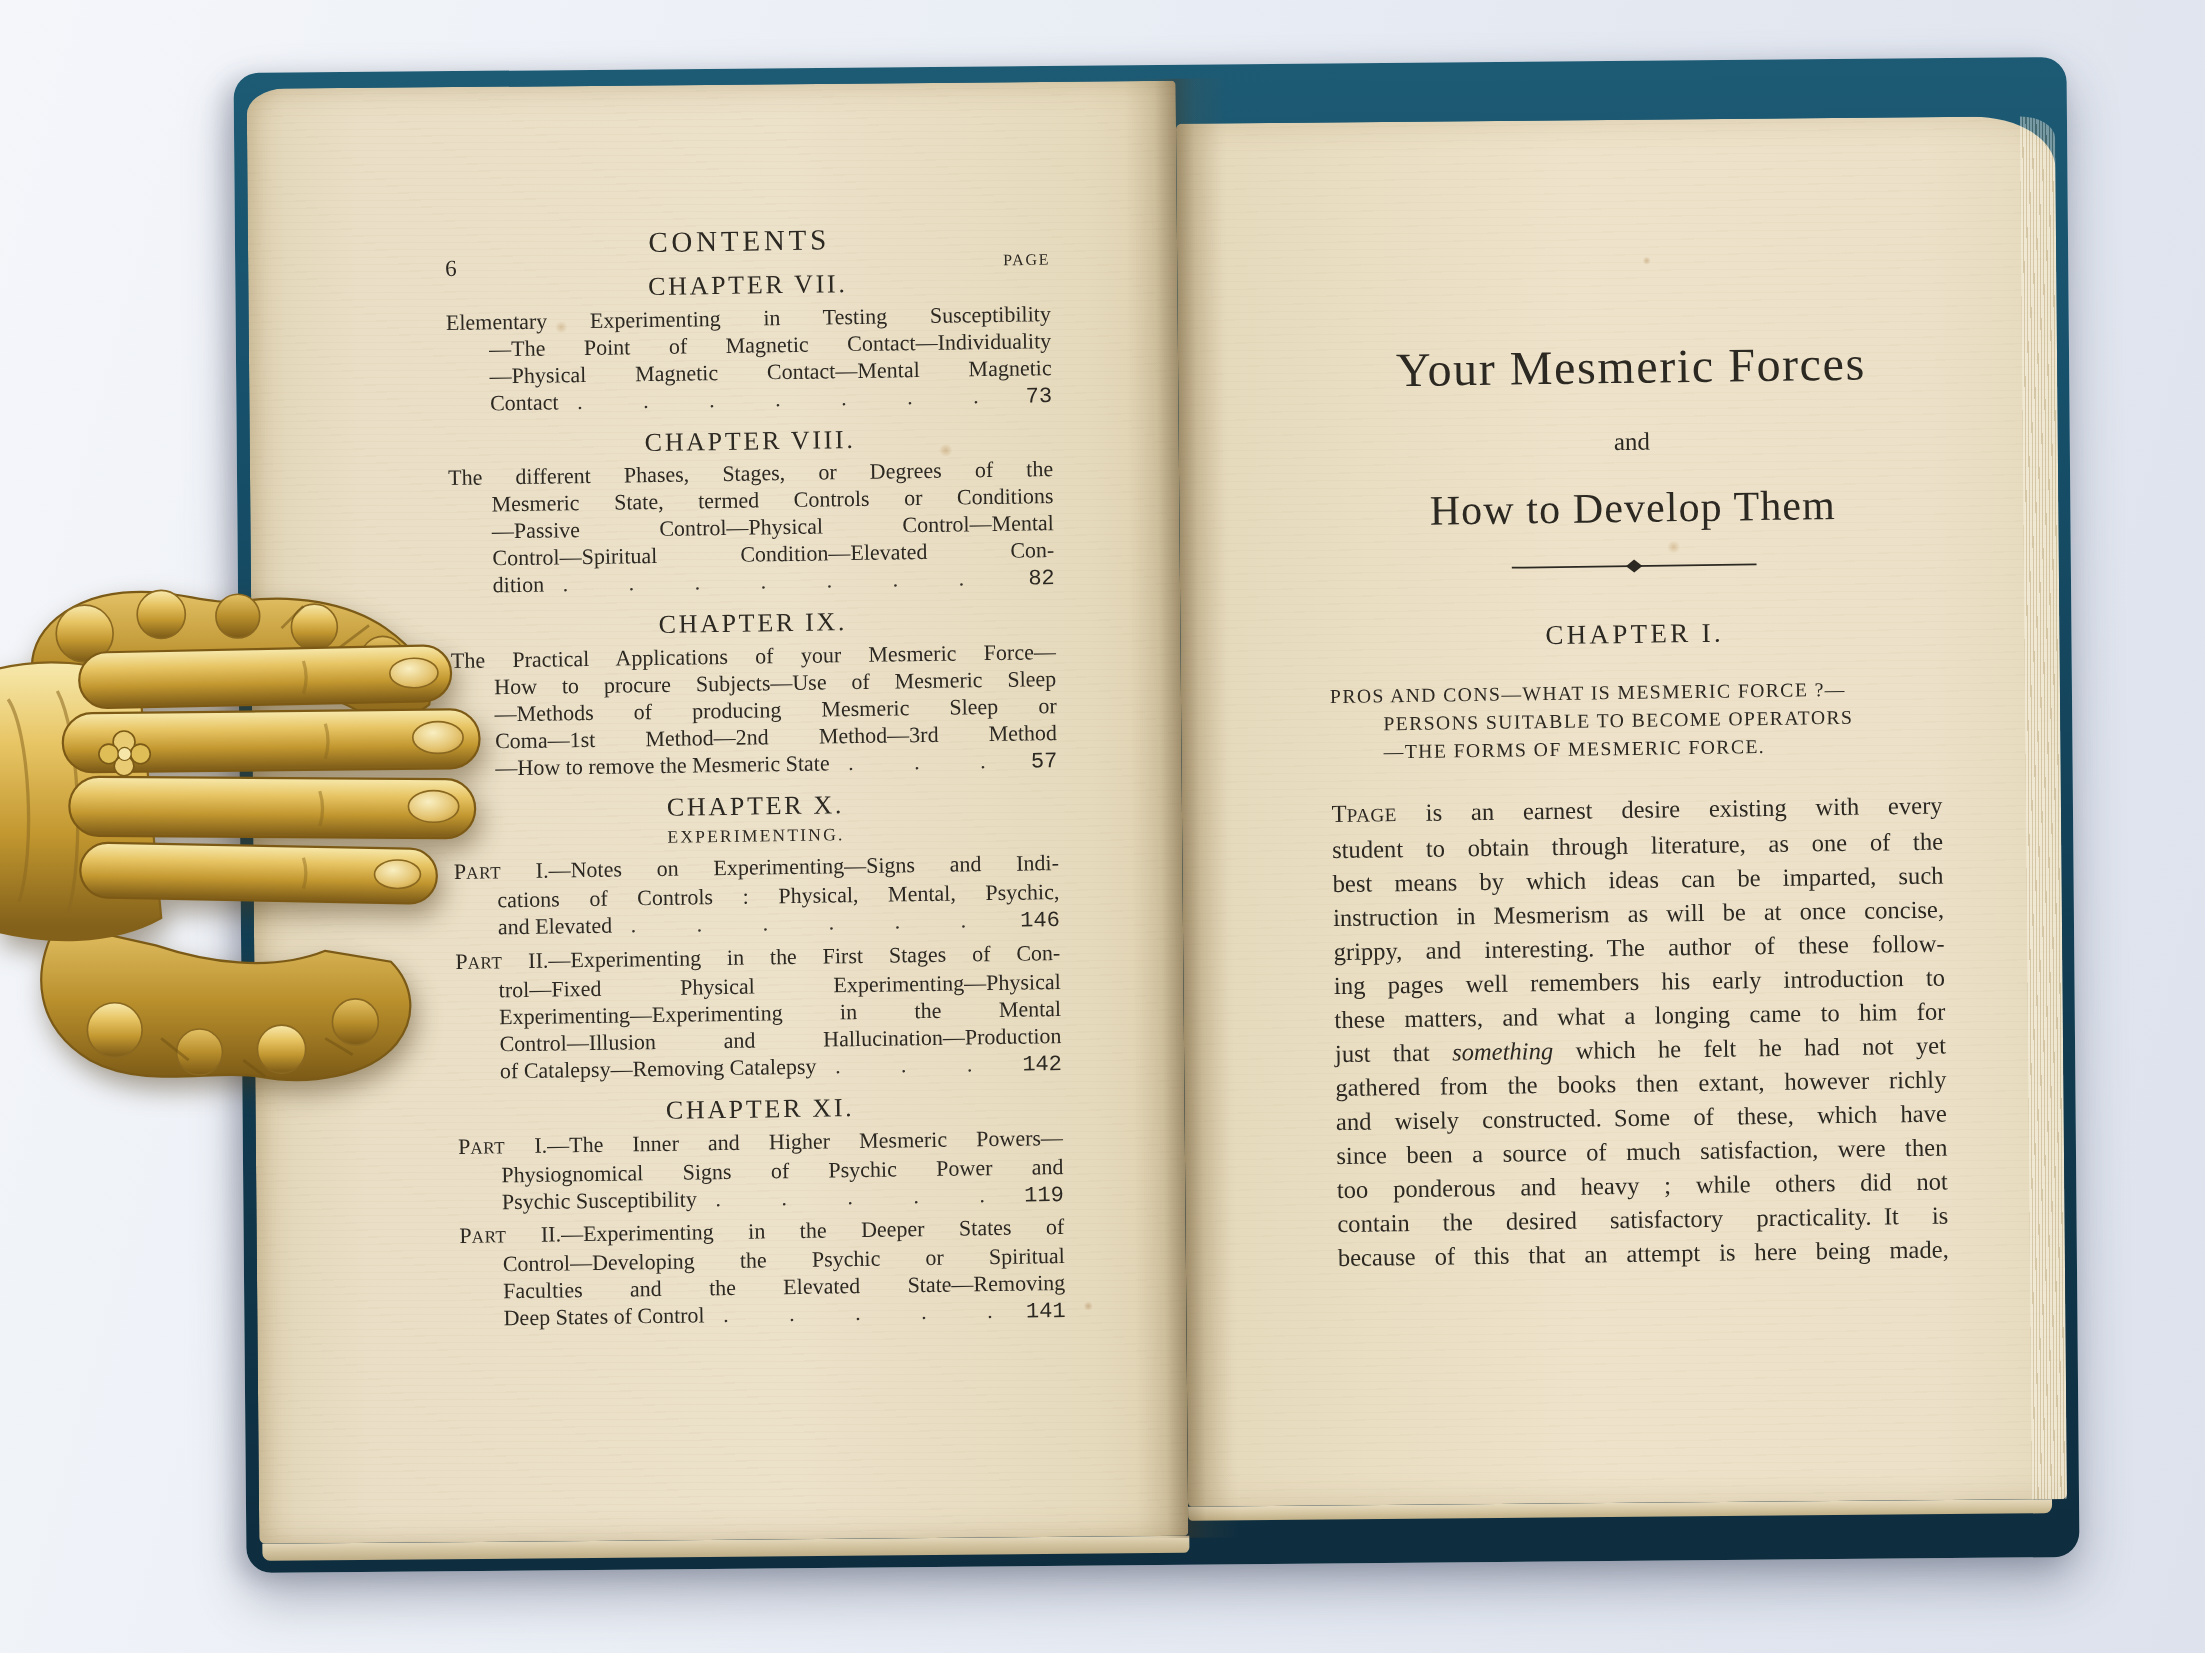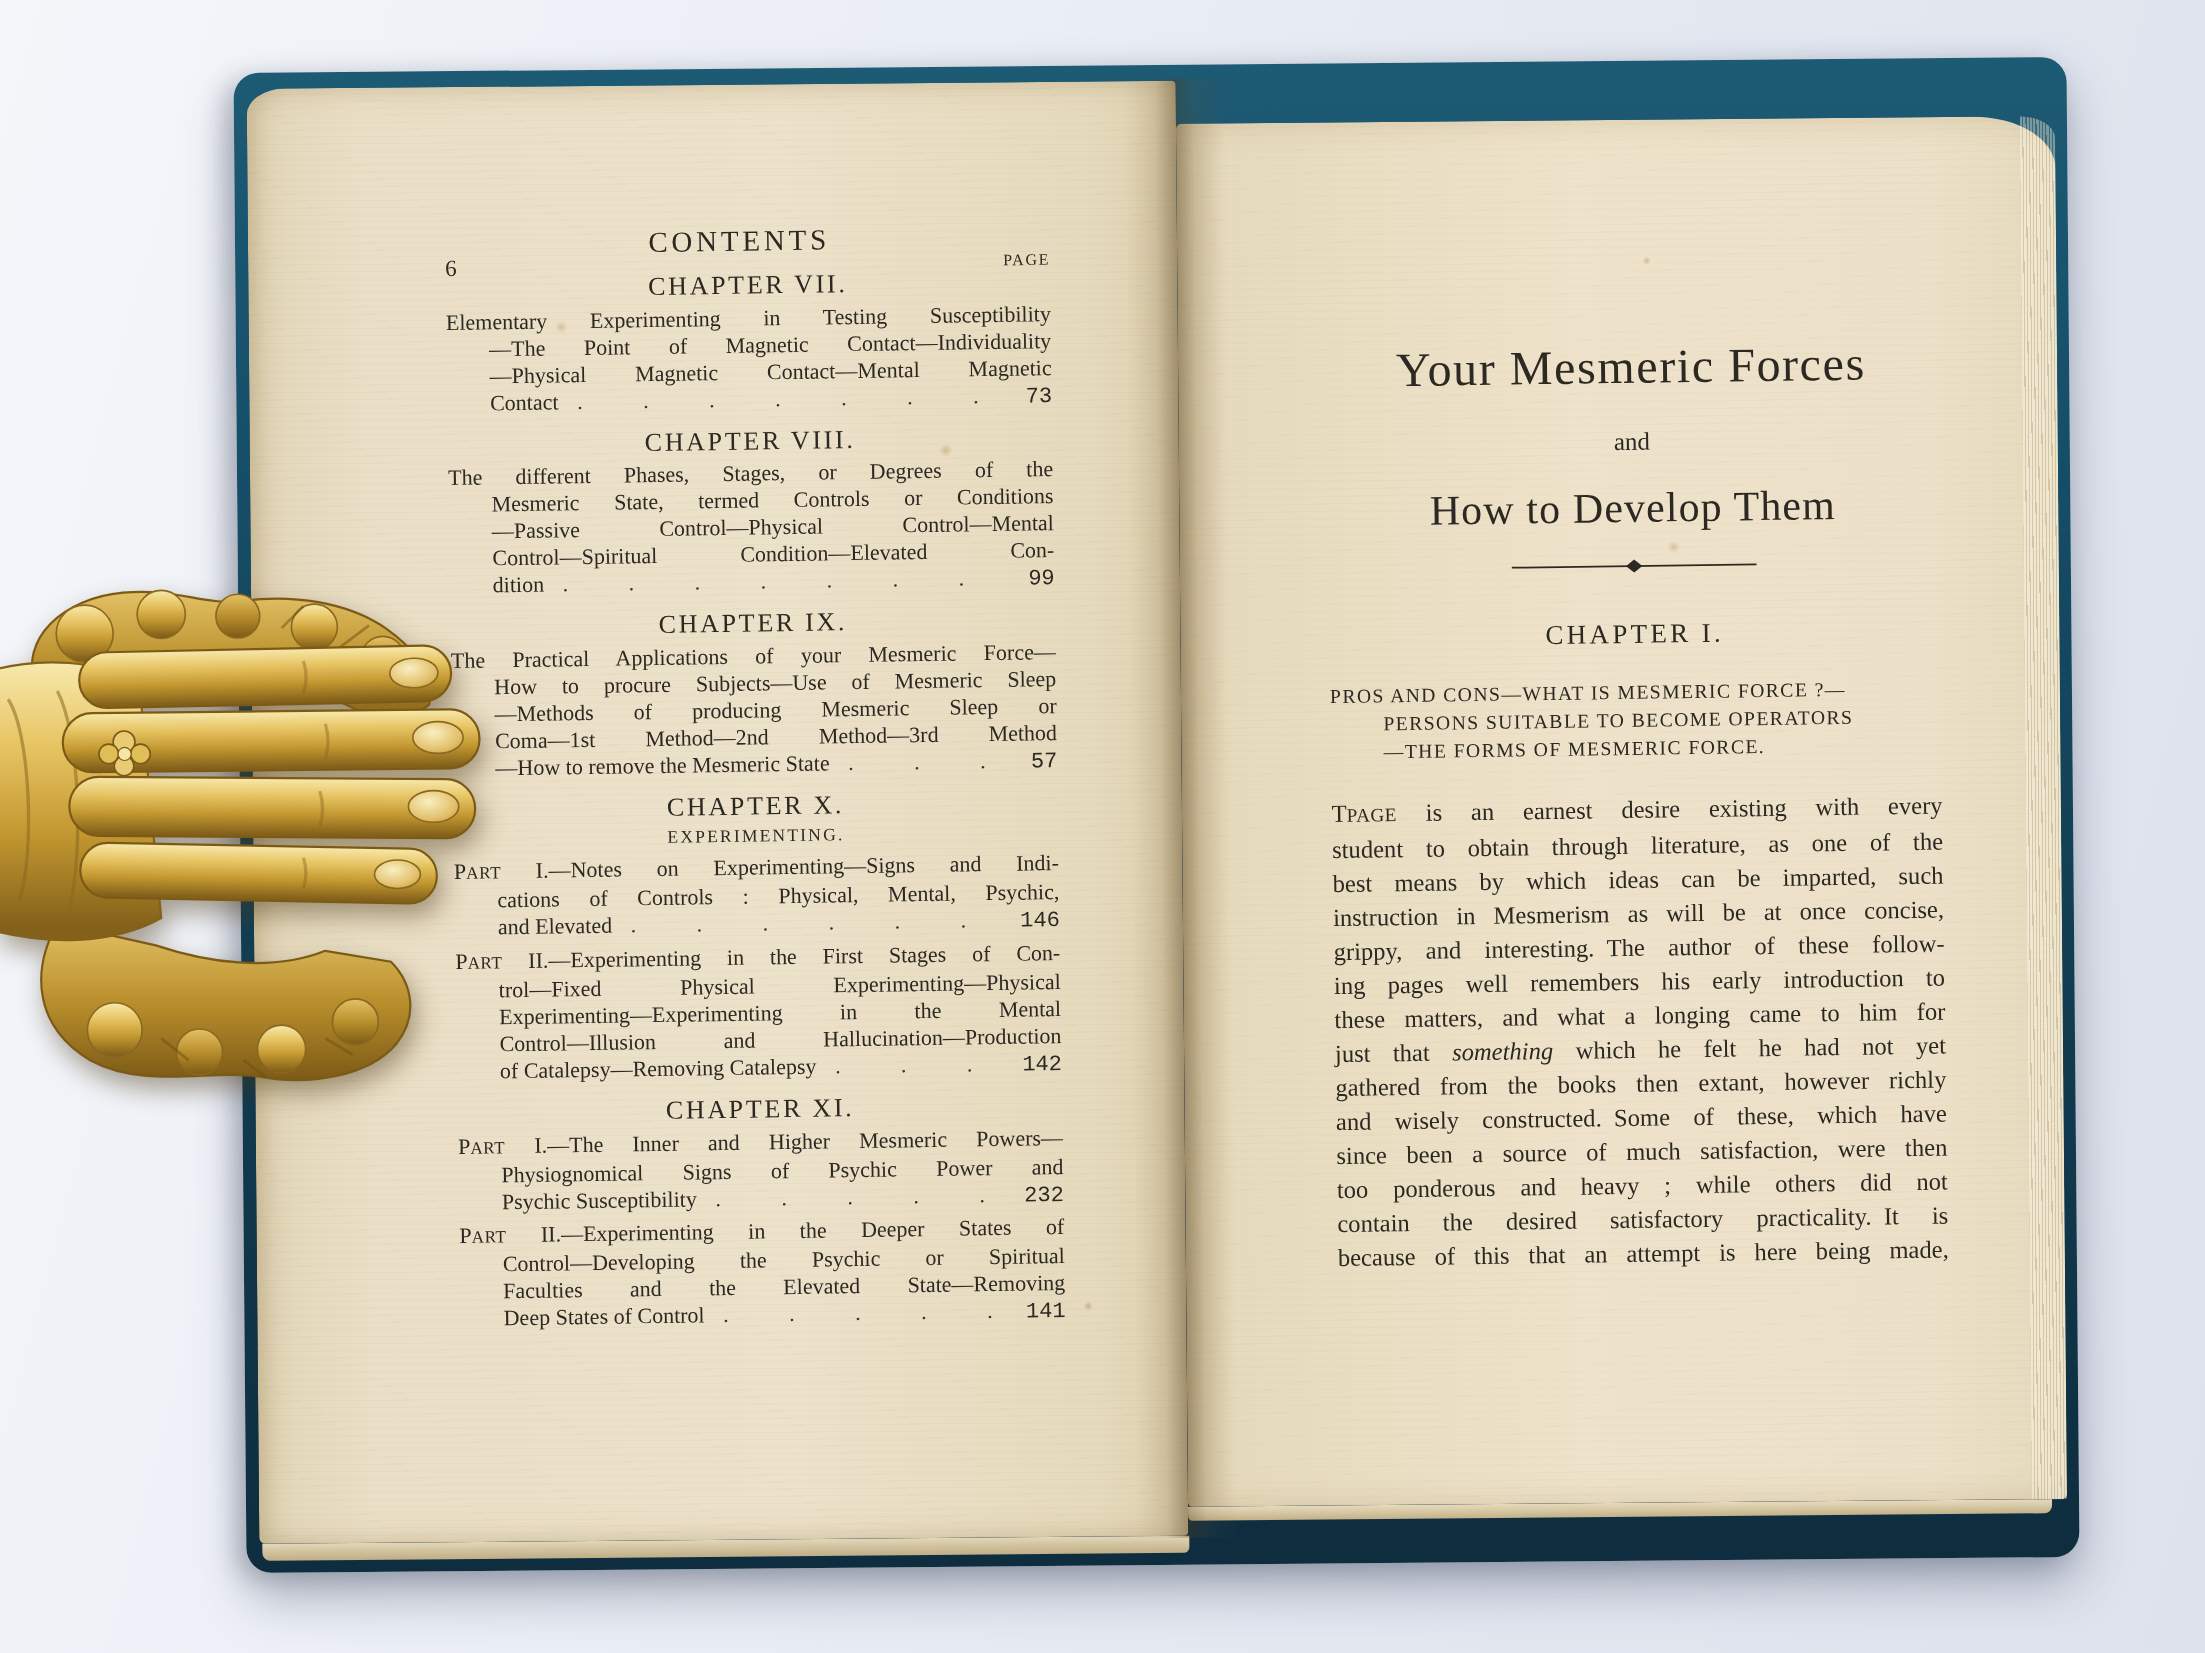--- a/index.html
+++ b/index.html
@@ -139,21 +139,21 @@
             <div class="toc-section">
               <div class="chapter-heading">CHAPTER VIII.</div>
               <div class="toc-entry">
                 <div class="toc-line">The different Phases, Stages, or Degrees of the</div>
                 <div class="toc-line indent">Mesmeric State, termed Controls or Conditions</div>
                 <div class="toc-line indent">—Passive Control—Physical Control—Mental</div>
                 <div class="toc-line indent">Control—Spiritual Condition—Elevated Con-</div>
                 <div class="toc-line indent last">
                   <span>dition</span>
                   <span class="leader">.  .  .  .  .  .  .  .  .  .  .  .  .  .  .  .  </span>
-                  <span class="pg-num">99</span>
+                  <span class="pg-num">82</span>
                 </div>
               </div>
             </div>
             <div class="toc-section">
               <div class="chapter-heading">CHAPTER IX.</div>
               <div class="toc-entry">
                 <div class="toc-line">The Practical Applications of your Mesmeric Force—</div>
                 <div class="toc-line indent">How to procure Subjects—Use of Mesmeric Sleep</div>
                 <div class="toc-line indent">—Methods of producing Mesmeric Sleep or</div>
                 <div class="toc-line indent">Coma—1st Method—2nd Method—3rd Method</div>
@@ -189,21 +189,21 @@
               </div>
             </div>
             <div class="toc-section">
               <div class="chapter-heading">CHAPTER XI.</div>
               <div class="toc-entry">
                 <div class="toc-line"><span>P</span><span class="sc">ART</span><span> I.—The Inner and Higher Mesmeric Powers—</span></div>
                 <div class="toc-line indent">Physiognomical Signs of Psychic Power and</div>
                 <div class="toc-line indent last">
                   <span>Psychic Susceptibility</span>
                   <span class="leader">.  .  .  .  .  .  .  .  .  .  .  .  .  .  .  .  </span>
-                  <span class="pg-num">232</span>
+                  <span class="pg-num">119</span>
                 </div>
               </div>
               <div class="toc-entry">
                 <div class="toc-line"><span>P</span><span class="sc">ART</span><span> II.—Experimenting in the Deeper States of</span></div>
                 <div class="toc-line indent">Control—Developing the Psychic or Spiritual</div>
                 <div class="toc-line indent">Faculties and the Elevated State—Removing</div>
                 <div class="toc-line indent last">
                   <span>Deep States of Control</span>
                   <span class="leader">.  .  .  .  .  .  .  .  .  .  .  .  .  .  .  .  </span>
                   <span class="pg-num">141</span>

